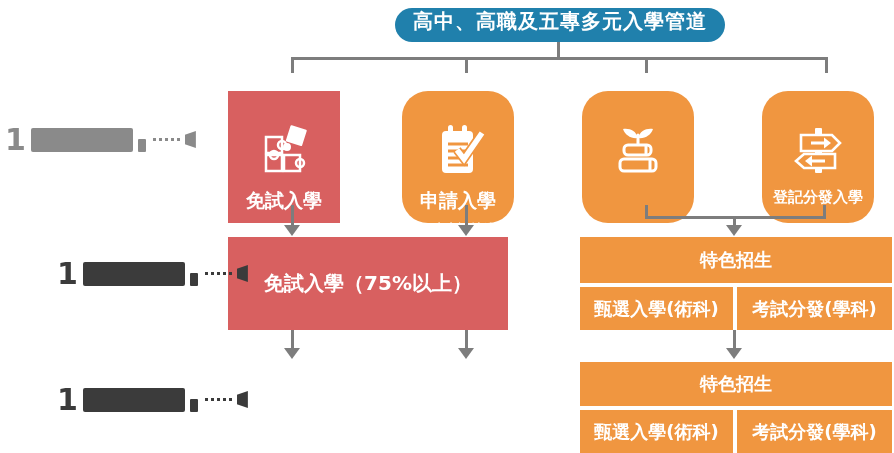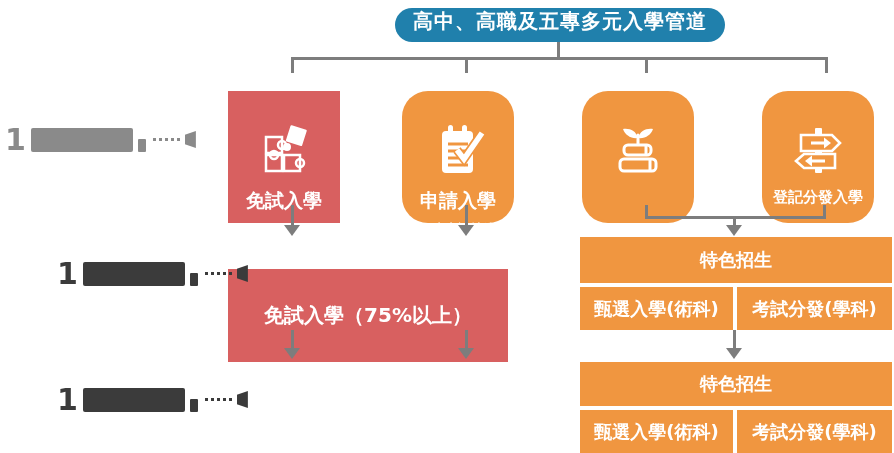--- a/index.html
+++ b/index.html
@@ -28,21 +28,21 @@
   .ch-orange{background:var(--orange,#f09640);border-radius:26px;}
   .channel .label{color:#fff;font-size:19px;font-weight:bold;margin-top:5px;white-space:nowrap;}
   .channel .label.small{font-size:15px;text-align:center;}
   .channel .sublabel{color:#fff;font-size:12.5px;font-weight:bold;margin-top:7px;white-space:nowrap;}
   .channel svg{display:block;}
   
   .bigbox{
     position:absolute;display:flex;align-items:center;justify-content:center;
     color:#fff;font-weight:bold;
   }
-  .bb-red{background:var(--red,#d86060);font-size:20px;margin-top:32px;}
+  .bb-red{background:var(--red,#d86060);font-size:20px;}
   .bb-orange{background:var(--orange,#f09640);font-size:18px;}
   
   .year{position:absolute;display:flex;align-items:center;gap:5px;}
   .y-digit{font-size:30px;font-weight:bold;line-height:24px;color:currentColor;}
   .y-block{width:102px;height:24px;background:currentColor;border-radius:2px;}
   .y-tail{width:8px;height:13px;background:currentColor;margin-top:12px;border-radius:1px;}
   .y-dots{width:27px;height:0;border-top:3px dotted currentColor;margin-left:2px;}
   .y-pennant{width:11px;height:17px;background:currentColor;
     clip-path:polygon(0 22%,100% 0,100% 100%,0 78%);}
 </style>

